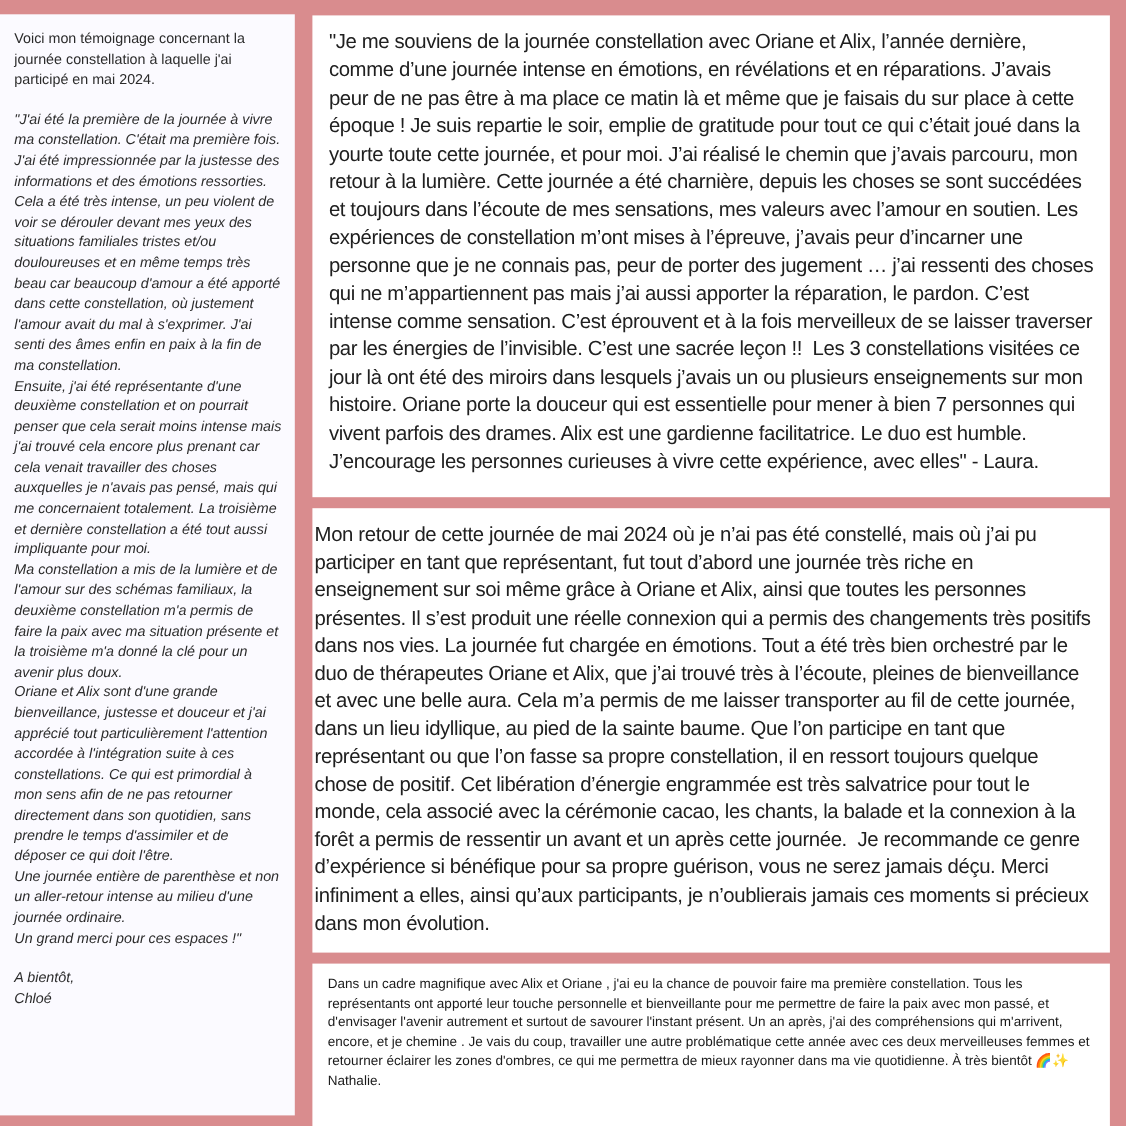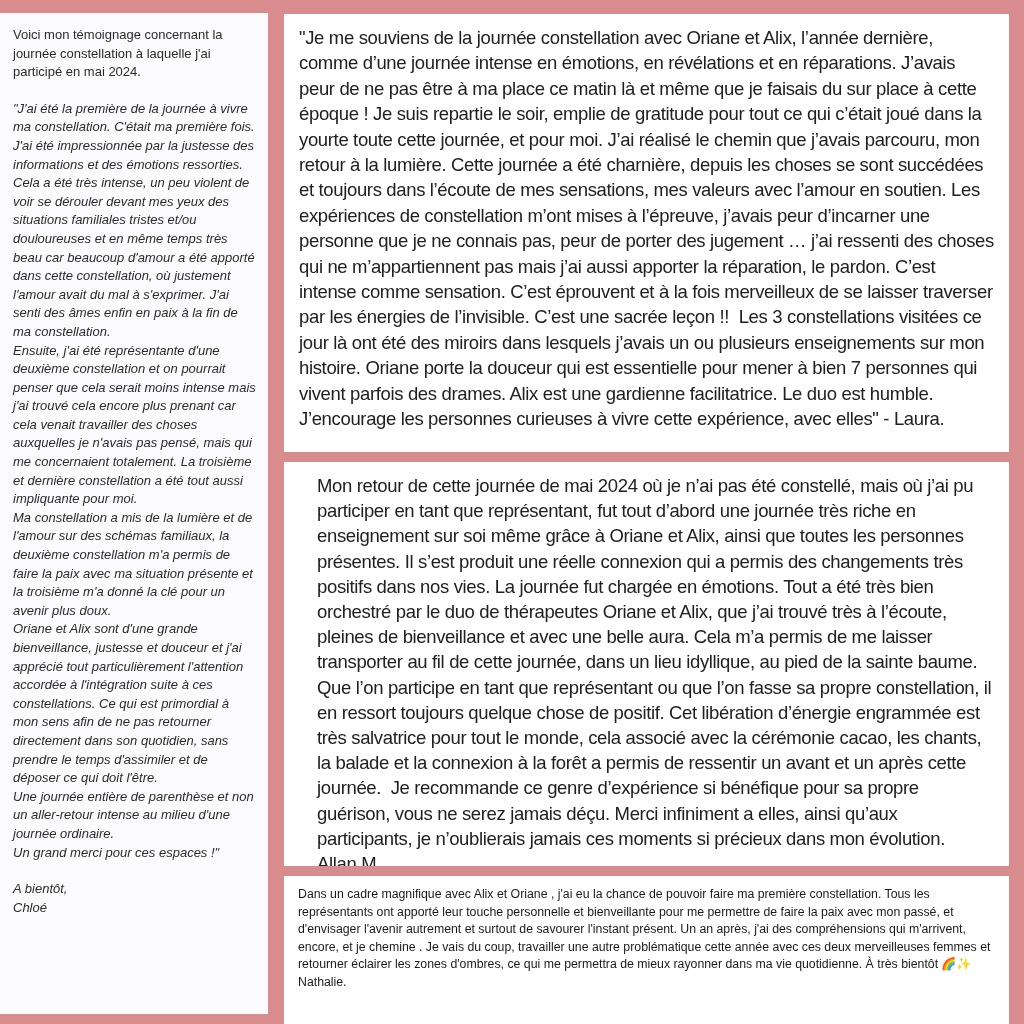--- a/index.html
+++ b/index.html
@@ -41,21 +41,21 @@
     padding: 11px 14px 10px 15px;
     font-size: 18.5px;
     letter-spacing: -0.35px;
     line-height: 25.4px;
     color: #202020;
   }
 
   
   .panel-allan {
     left: 284px; top: 462px; width: 725px; height: 404px;
-    padding: 11px 14px 10px 33px;
+    padding: 11px 14px 10px 2px;
     font-size: 18.5px;
     letter-spacing: -0.35px;
     line-height: 25.2px;
     color: #202020;
   }
 
   
   .panel-nathalie {
     left: 284px; top: 876px; width: 725px; height: 148px;
     padding: 10px 12px 10px 14px;
@@ -83,20 +83,19 @@
     <p class="signoff">A bientôt,
 Chloé</p>
   </section>
 
   <section class="panel panel-laura">
     <p>"Je me souviens de la journée constellation avec Oriane et Alix, l’année dernière, comme d’une journée intense en émotions, en révélations et en réparations. J’avais peur de ne pas être à ma place ce matin là et même que je faisais du sur place à cette époque ! Je suis repartie le soir, emplie de gratitude pour tout ce qui c’était joué dans la yourte toute cette journée, et pour moi. J’ai réalisé le chemin que j’avais parcouru, mon retour à la lumière. Cette journée a été charnière, depuis les choses se sont succédées et toujours dans l’écoute de mes sensations, mes valeurs avec l’amour en soutien. Les expériences de constellation m’ont mises à l’épreuve, j’avais peur d’incarner une personne que je ne connais pas, peur de porter des jugement … j’ai ressenti des choses qui ne m’appartiennent pas mais j’ai aussi apporter la réparation, le pardon. C’est intense comme sensation. C’est éprouvent et à la fois merveilleux de se laisser traverser par les énergies de l’invisible. C’est une sacrée leçon !!  Les 3 constellations visitées ce jour là ont été des miroirs dans lesquels j’avais un ou plusieurs enseignements sur mon histoire. Oriane porte la douceur qui est essentielle pour mener à bien 7 personnes qui vivent parfois des drames. Alix est une gardienne facilitatrice. Le duo est humble. J’encourage les personnes curieuses à vivre cette expérience, avec elles" - Laura.</p>
   </section>
 
   <section class="panel panel-allan">
     <p>Mon retour de cette journée de mai 2024 où je n’ai pas été constellé, mais où j’ai pu participer en tant que représentant, fut tout d’abord une journée très riche en enseignement sur soi même grâce à Oriane et Alix, ainsi que toutes les personnes présentes. Il s’est produit une réelle connexion qui a permis des changements très positifs dans nos vies. La journée fut chargée en émotions. Tout a été très bien orchestré par le duo de thérapeutes Oriane et Alix, que j’ai trouvé très à l’écoute, pleines de bienveillance et avec une belle aura. Cela m’a permis de me laisser transporter au fil de cette journée, dans un lieu idyllique, au pied de la sainte baume. Que l’on participe en tant que représentant ou que l’on fasse sa propre constellation, il en ressort toujours quelque chose de positif. Cet libération d’énergie engrammée est très salvatrice pour tout le monde, cela associé avec la cérémonie cacao, les chants, la balade et la connexion à la forêt a permis de ressentir un avant et un après cette journée.  Je recommande ce genre d’expérience si bénéfique pour sa propre guérison, vous ne serez jamais déçu. Merci infiniment a elles, ainsi qu’aux participants, je n’oublierais jamais ces moments si précieux dans mon évolution.</p>
-    <p>Allan M.</p>
   </section>
 
   <section class="panel panel-nathalie">
     <p>Dans un cadre magnifique avec Alix et Oriane , j'ai eu la chance de pouvoir faire ma première constellation. Tous les représentants ont apporté leur touche personnelle et bienveillante pour me permettre de faire la paix avec mon passé, et d'envisager l'avenir autrement et surtout de savourer l'instant présent. Un an après, j'ai des compréhensions qui m'arrivent, encore, et je chemine . Je vais du coup, travailler une autre problématique cette année avec ces deux merveilleuses femmes et retourner éclairer les zones d'ombres, ce qui me permettra de mieux rayonner dans ma vie quotidienne. À très bientôt 🌈✨  Nathalie.</p>
   </section>
 
 </div>
 
 </body></html>

